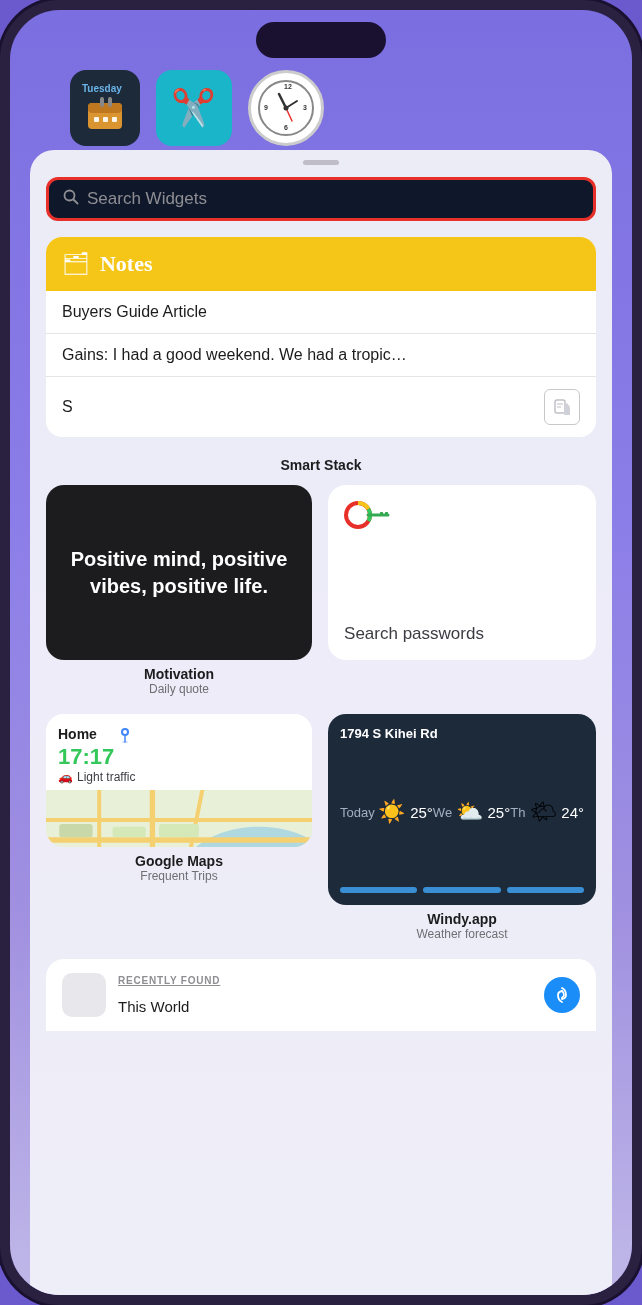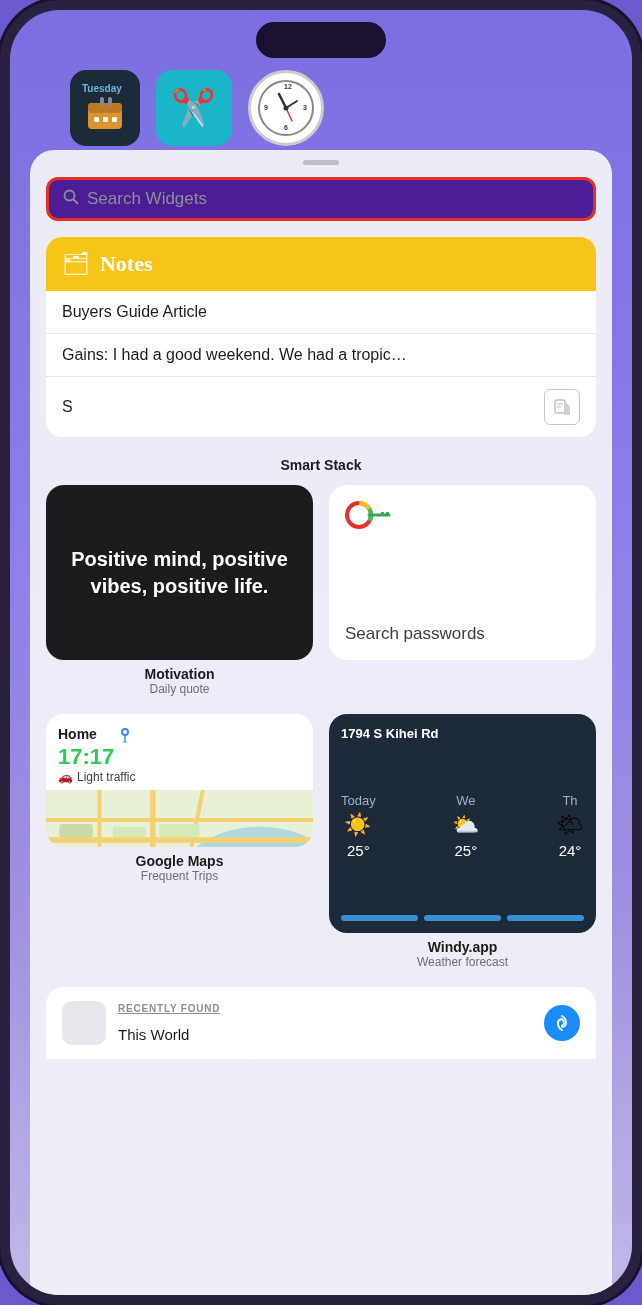--- a/index.html
+++ b/index.html
@@ -161,21 +161,21 @@
 
     
     .search-bar-container {
       padding: 0 16px;
       margin-bottom: 16px;
     }
 
     .search-bar {
       width: 100%;
       height: 44px;
-      background: #4c1d95;
+      background: #0f172a;
       border-radius: 12px;
       border: 3px solid #e8302a;
       display: flex;
       align-items: center;
       padding: 0 14px;
       gap: 8px;
     }
 
     .search-placeholder-text {
       font-size: 17px;
@@ -353,21 +353,21 @@
     .maps-map-area {
       height: 100px;
       background: linear-gradient(135deg, #e8f4e8 0%, #d4e8c4 30%, #e0d8b0 60%, #c8d8b8 100%);
       position: relative;
       overflow: hidden;
     }
 
     
     .windy-widget {
       background: #1c2a3a;
-      height: 219px;
+      height: 191px;
       border-radius: 18px;
       padding: 12px;
       display: flex;
       flex-direction: column;
       gap: 6px;
     }
 
     .windy-address {
       font-size: 13px;
       font-weight: 700;
@@ -376,21 +376,21 @@
 
     .windy-days {
       display: flex;
       justify-content: space-between;
       flex: 1;
       align-items: center;
     }
 
     .windy-day {
       display: flex;
-      flex-direction: column;
+      flex-direction: row;
       align-items: center;
       gap: 4px;
     }
 
     .windy-day-label {
       font-size: 13px;
       color: #a0b0c0;
     }
 
     .windy-temp {

